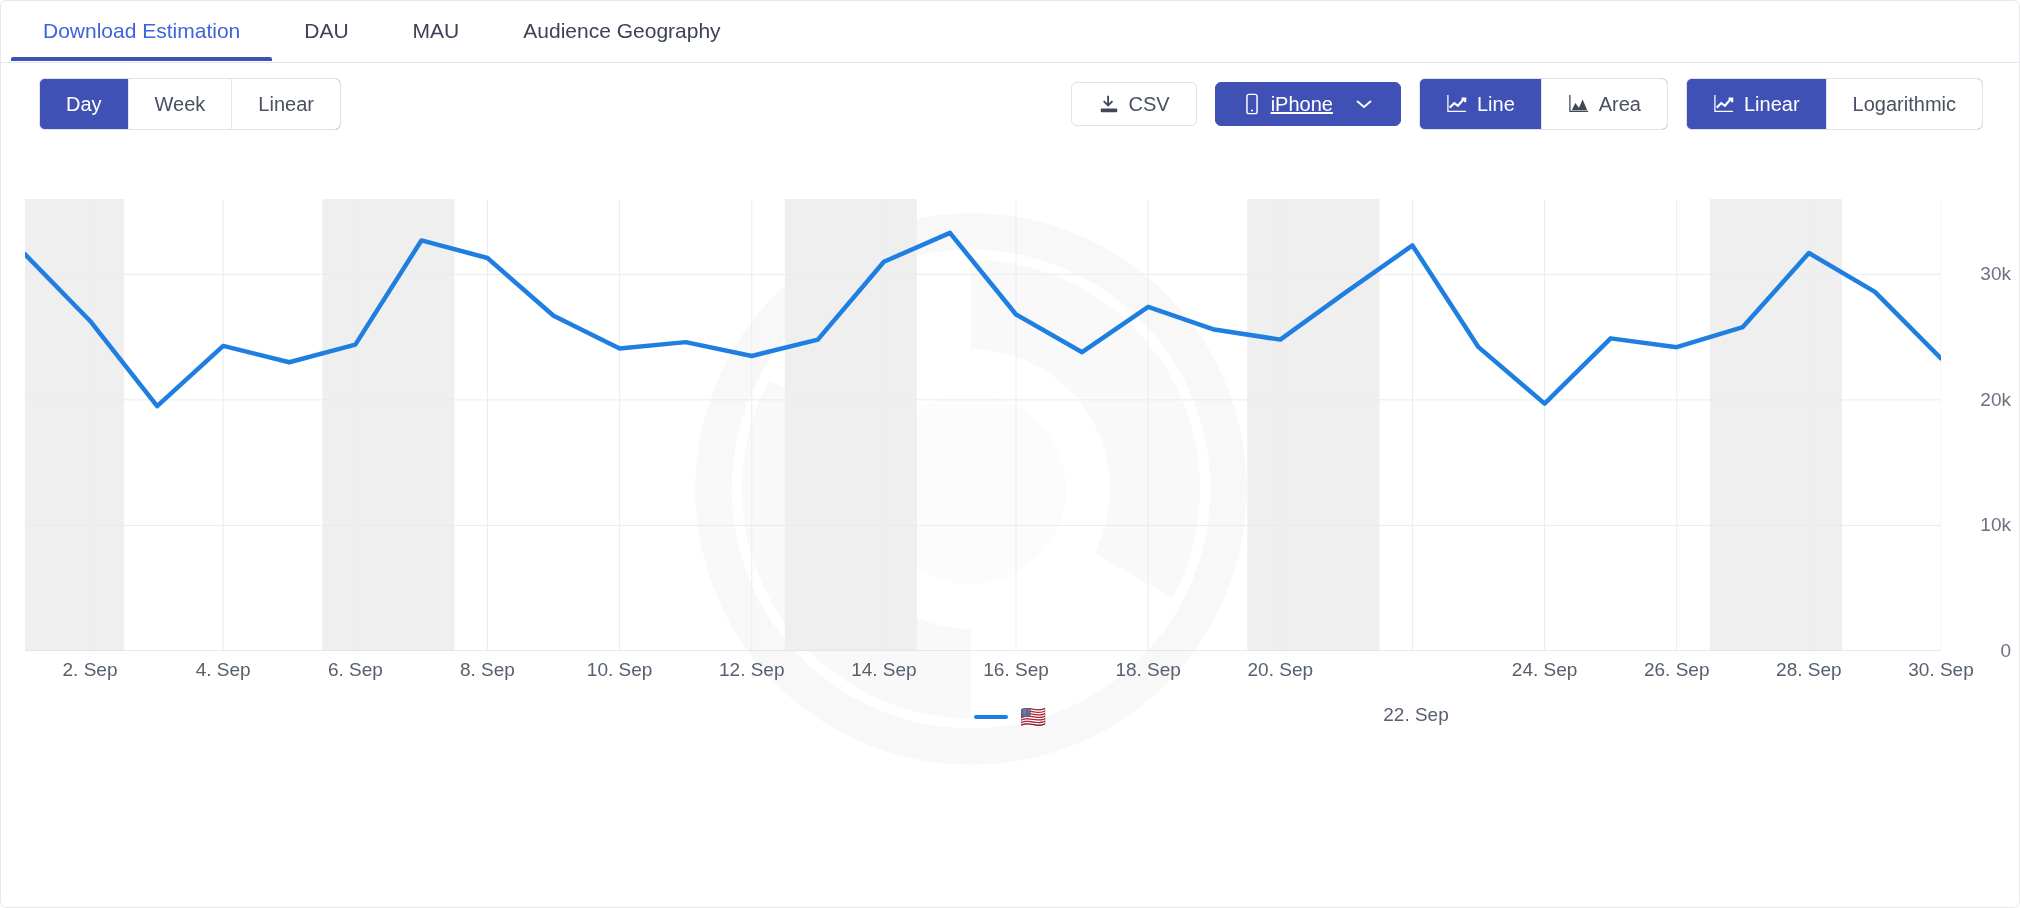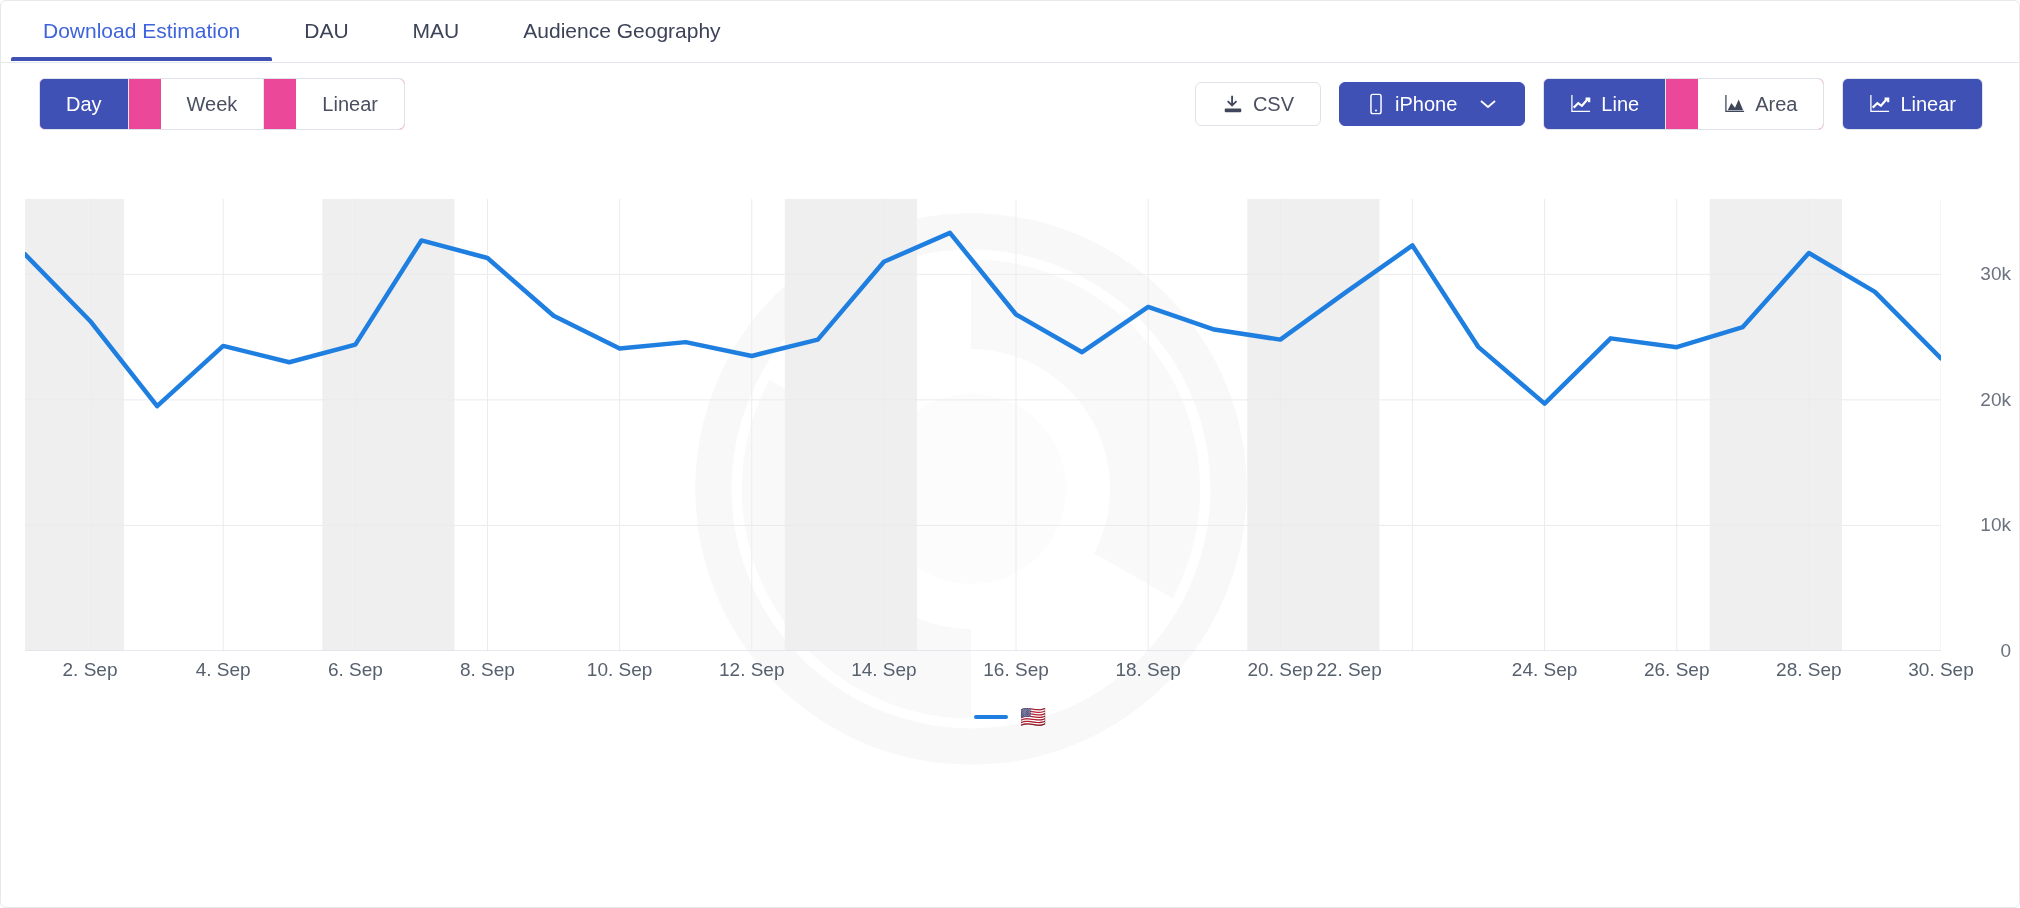--- a/index.html
+++ b/index.html
@@ -56,21 +56,20 @@
     padding: 0 36px 0 38px;
     position: relative;
   }
   .btn-group {
     display: flex;
     border: 1px solid #dfe3e8;
     border-radius: 6px;
     overflow: hidden;
     background: #ec4899;
     height: 52px;
-    gap: 32px;
   }
   .btn {
     display: flex;
     align-items: center;
     justify-content: center;
     gap: 9px;
     padding: 0 26px;
     font-size: 20px;
     color: #4a5061;
     background: #fff;
@@ -82,21 +81,21 @@
   .btn:last-child { border-right: none; }
   .btn.primary {
     background: #3f51b5;
     color: #ffffff;
   }
   .btn.solo {
     border: 1px solid #dfe3e8;
     border-radius: 6px;
     height: 44px;
   }
-  .btn.solo.primary { border-color: #3f51b5; }
+  .btn.solo.primary { border-color: #3f51b5; text-decoration: underline; }
   .spacer { flex: 1; }
   .gap { width: 18px; }
   .ico { display: inline-flex; align-items: center; }
   .ico svg { display: block; }
   .chev { margin-left: 12px; display: inline-flex; }
 
   
   .chart-wrap {
     position: relative;
     margin: 4px 0 0 0;
@@ -260,20 +259,23 @@
     <div class="btn-group">
       <div class="btn primary">
         <span class="ico">
           <svg width="22" height="20" viewBox="0 0 24 22" fill="none" stroke="#fff" stroke-width="1.8">
             <path d="M2 1v18h20" stroke-width="1.4"></path>
             <path d="M4 15l5-5 4 3 7-8" stroke-width="2.4"></path>
             <path d="M17 5h4v4" stroke-width="2.4"></path>
           </svg>
         </span>
         <span>Linear</span>
+      </div>
+      <div class="btn">
+        <span>Logarithmic</span>
       </div>
     </div>
 
   </div>
 
   <div class="chart-wrap">
 
     <div class="watermark">
       <svg width="560" height="560" viewBox="0 0 200 200">
         <circle cx="100" cy="100" r="92" fill="none" stroke="#f2f2f2" stroke-width="13"></circle>
@@ -324,21 +326,21 @@
         <div class="xlab" style="left: 65px;">2. Sep</div>
         <div class="xlab" style="left: 198.207px;">4. Sep</div>
         <div class="xlab" style="left: 330.345px;">6. Sep</div>
         <div class="xlab" style="left: 462.483px;">8. Sep</div>
         <div class="xlab" style="left: 594.621px;">10. Sep</div>
         <div class="xlab" style="left: 726.759px;">12. Sep</div>
         <div class="xlab" style="left: 858.897px;">14. Sep</div>
         <div class="xlab" style="left: 991.034px;">16. Sep</div>
         <div class="xlab" style="left: 1123.17px;">18. Sep</div>
         <div class="xlab" style="left: 1255.31px;">20. Sep</div>
-        <div class="xlab" style="left: 1324px;">22. Sep</div>
+        <div class="xlab" style="left: 1391px; margin-top: 45px;">22. Sep</div>
         <div class="xlab" style="left: 1519.59px;">24. Sep</div>
         <div class="xlab" style="left: 1651.72px;">26. Sep</div>
         <div class="xlab" style="left: 1783.86px;">28. Sep</div>
         <div class="xlab" style="left: 1916px;">30. Sep</div>
       </div>
 
     <div class="legend">
       <span class="legend-line"></span>
       <span class="legend-flag">🇺🇸</span>
     </div>

